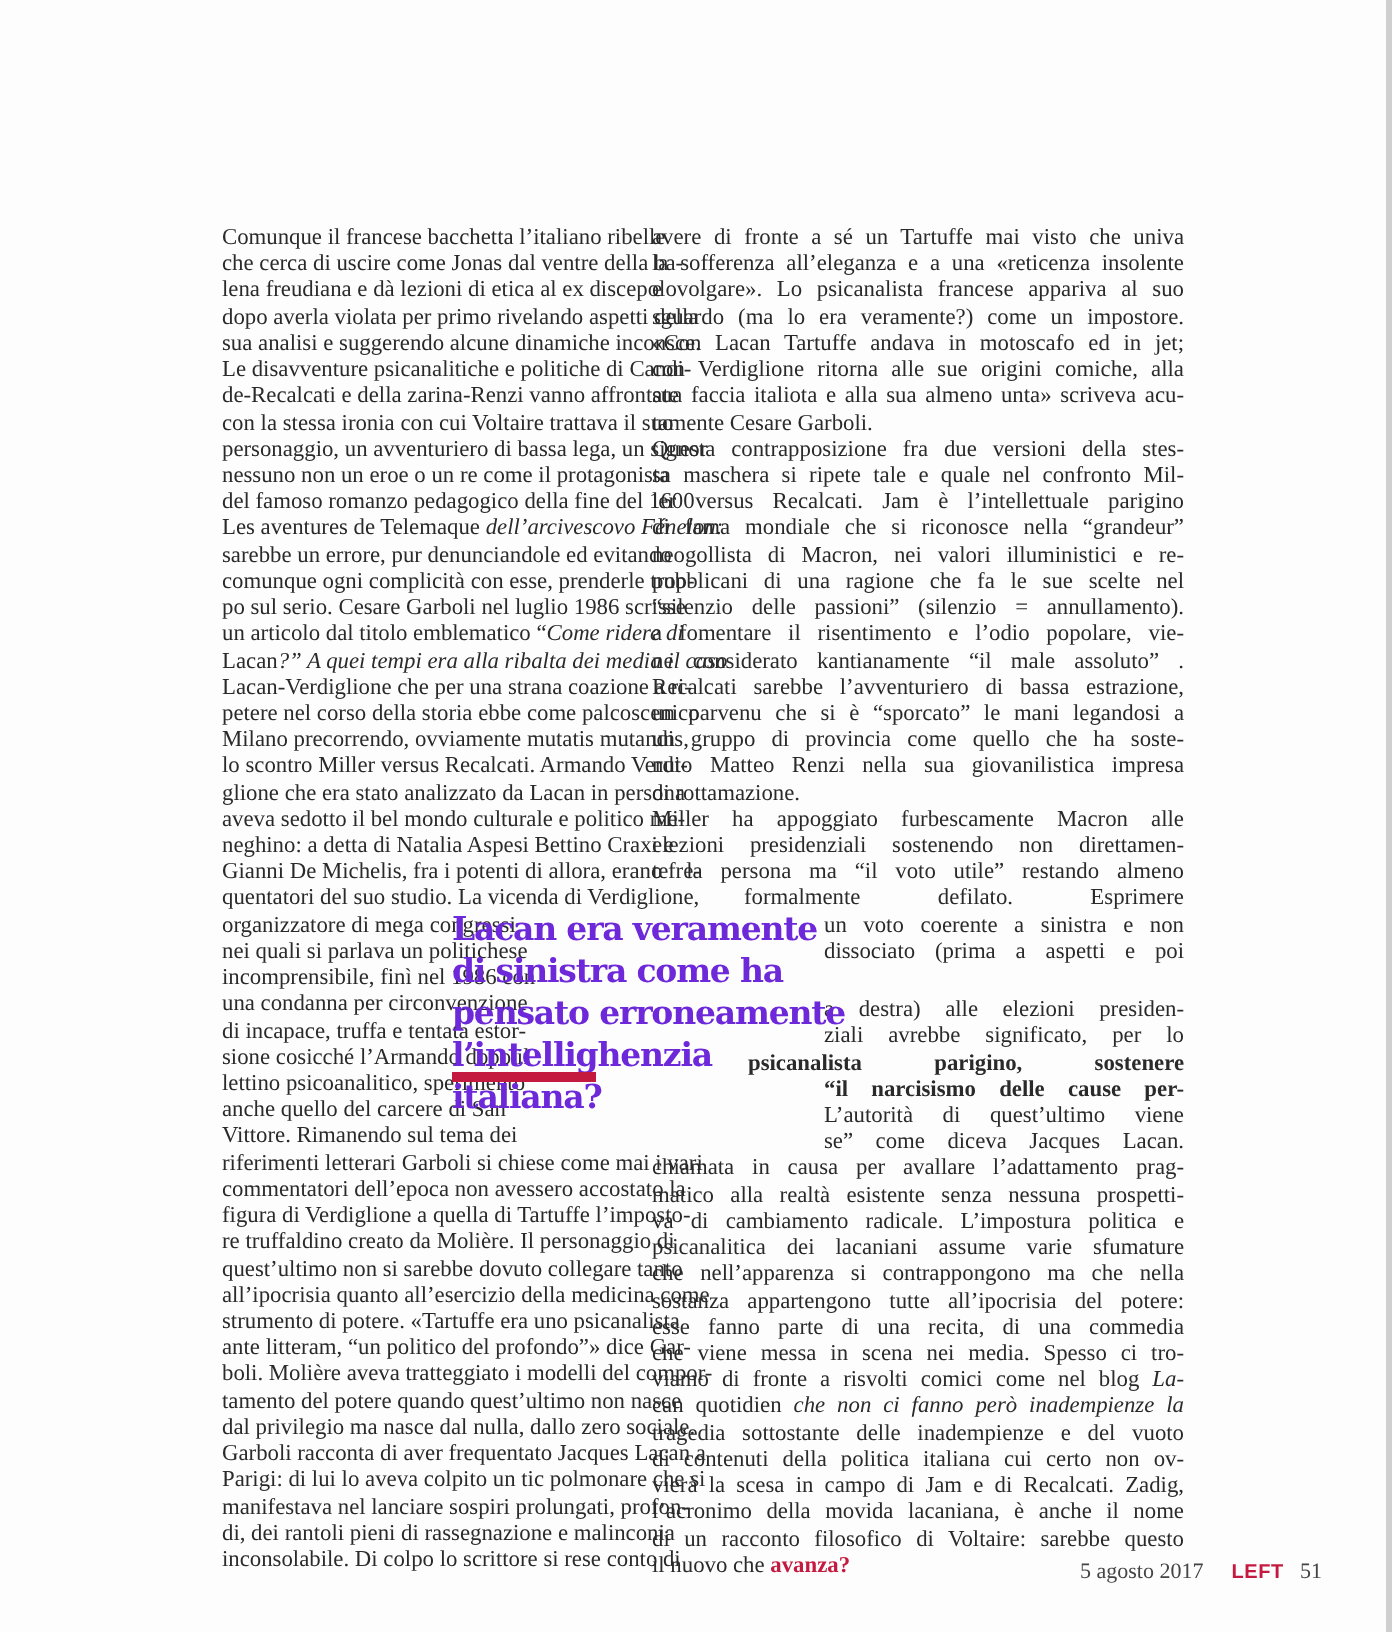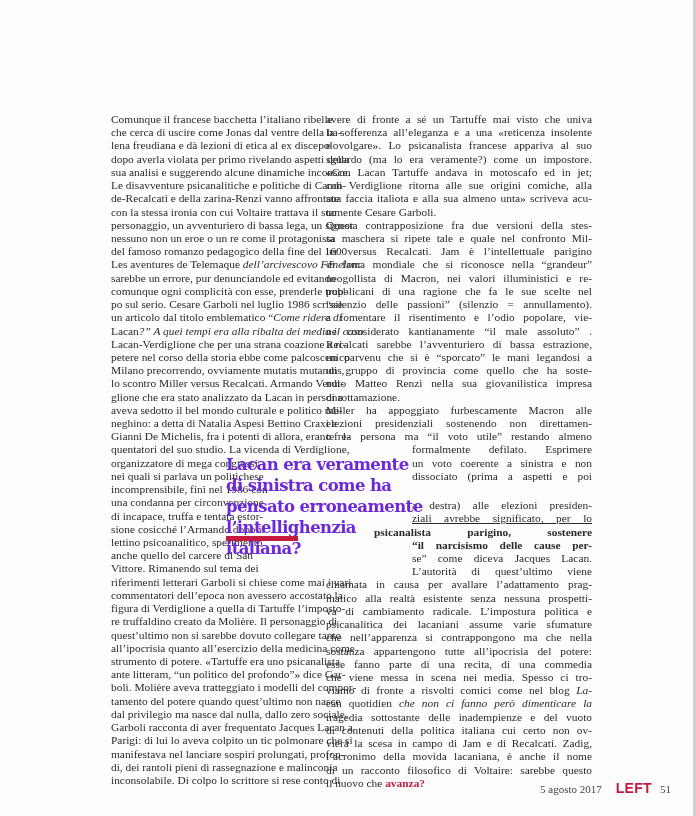--- a/index.html
+++ b/index.html
@@ -17,21 +17,21 @@
     .line.last { text-align-last: left; }
     .pull {
       position: absolute; left: 226px; top: 454px; width: 200px;
       font-family: "DejaVu Serif", "Liberation Serif", serif;
       font-weight: bold; font-size: 16.5px; line-height: 21px; color: #6d28d9;
       letter-spacing: -0.6px;
     }
     .pull-bar { position: absolute; left: 226px; top: 536px; width: 72px; height: 5px; background: #c41a40; }
     .kicker { color: #c41a40; font-weight: bold; }
     .footer { position: absolute; top: 780px; left: 540px; font-size: 11px; color: #444; white-space: nowrap; }
-    .footer .brand { color: #c41a40; font-family: "Liberation Sans", sans-serif; font-weight: bold; font-size: 14px; margin: 0 8px 0 14px; letter-spacing: 0.3px; }
+    .footer .brand { color: #c41a40; font-family: "Liberation Sans", sans-serif; font-weight: bold; font-size: 10px; margin: 0 8px 0 14px; letter-spacing: 0.3px; }
     em { font-style: italic; }
   </style>
 </head>
 <body>
 
 <div class="edge"></div>
 
 <div class="col col-left">
     <span class="line">Comunque il francese bacchetta l’italiano ribelle</span>
     <span class="line">che cerca di uscire come Jonas dal ventre della ba-</span>
@@ -104,39 +104,39 @@
     <span class="line">a fomentare il risentimento e l’odio popolare, vie-</span>
     <span class="line">ne considerato kantianamente “il male assoluto” .</span>
     <span class="line">Recalcati sarebbe l’avventuriero di bassa estrazione,</span>
     <span class="line">un parvenu che si è “sporcato” le mani legandosi a</span>
     <span class="line">un gruppo di provincia come quello che ha soste-</span>
     <span class="line">nuto Matteo Renzi nella sua giovanilistica impresa</span>
     <span class="line last">di rottamazione.</span>
     <span class="line">Miller ha appoggiato furbescamente Macron alle</span>
     <span class="line">elezioni presidenziali sostenendo non direttamen-</span>
     <span class="line">te la persona ma “il voto utile” restando almeno</span>
-    <span class="line" style="margin-left: 86px;">formalmente defilato. Esprimere</span>
+    <span class="line" style="margin-left: 46px;">formalmente defilato. Esprimere</span>
     <span class="line" style="margin-left: 86px;">un voto coerente a sinistra e non</span>
     <span class="line" style="margin-left: 86px;">dissociato (prima a aspetti e poi</span>
     <span class="line" style="margin-left: 86px; margin-top: 16px;">a destra) alle elezioni presiden-</span>
-    <span class="line" style="margin-left: 86px; text-decoration: underline;">ziali avrebbe significato, per lo</span>
+    <span class="line" style="margin-left: 86px;">ziali avrebbe significato, per lo</span>
     <span class="line" style="margin-left: 48px; font-weight: bold;">psicanalista parigino, sostenere</span>
     <span class="line" style="margin-left: 86px; font-weight: bold;">“il narcisismo delle cause per-</span>
+    <span class="line" style="margin-left: 86px;">L’autorità di quest’ultimo viene</span>
     <span class="line" style="margin-left: 86px;">se” come diceva Jacques Lacan.</span>
-    <span class="line" style="margin-left: 86px;">L’autorità di quest’ultimo viene</span>
     <span class="line">chiamata in causa per avallare l’adattamento prag-</span>
     <span class="line">matico alla realtà esistente senza nessuna prospetti-</span>
     <span class="line">va di cambiamento radicale. L’impostura politica e</span>
     <span class="line">psicanalitica dei lacaniani assume varie sfumature</span>
     <span class="line">che nell’apparenza si contrappongono ma che nella</span>
     <span class="line">sostanza appartengono tutte all’ipocrisia del potere:</span>
     <span class="line">esse fanno parte di una recita, di una commedia</span>
     <span class="line">che viene messa in scena nei media. Spesso ci tro-</span>
     <span class="line">viamo di fronte a risvolti comici come nel blog <em>La-</em></span>
-    <span class="line">can quotidien<em> che non ci fanno però dimenticare la</em></span>
+    <span class="line">can quotidien<em> che non ci fanno però inadempienze la</em></span>
     <span class="line">tragedia sottostante delle inadempienze e del vuoto</span>
     <span class="line">di contenuti della politica italiana cui certo non ov-</span>
     <span class="line">vierà la scesa in campo di Jam e di Recalcati. Zadig,</span>
     <span class="line">l’acronimo della movida lacaniana, è anche il nome</span>
     <span class="line">di un racconto filosofico di Voltaire: sarebbe questo</span>
     <span class="line last">il nuovo che <span class="kicker">avanza?</span></span>
   </div>
 
 <div class="pull">Lacan era veramente di sinistra come ha pensato erroneamente l’intellighenzia italiana?</div>
 <div class="pull-bar"></div>

